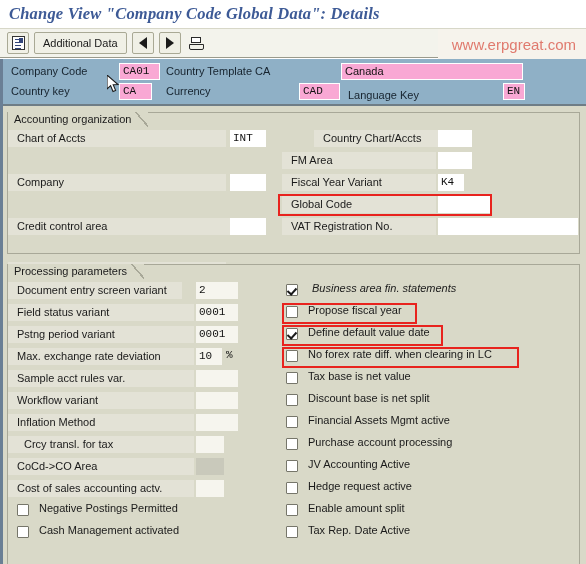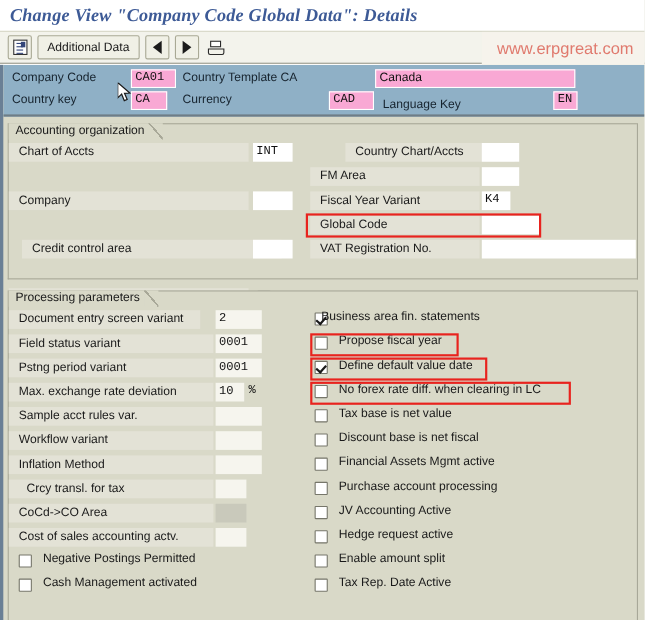--- a/index.html
+++ b/index.html
@@ -375,21 +375,21 @@
       <div class="abs" style="left:0;top:0;">
         <div class="frow">
           <span class="lab abs" style="left:0;top:2px;width:218px;">Chart of Accts</span>
           <span class="val white abs" style="left:222px;top:2px;width:36px;">INT</span>
         </div>
         <div class="frow" style="margin-top:0">
           <span class="lab abs" style="left:0;top:24px;width:218px;">Company</span>
           <span class="val white abs" style="left:222px;top:24px;width:36px;"></span>
         </div>
         <div class="frow">
-          <span class="lab abs" style="left:12px;top:46px;width:236px;">Credit control area</span>
+          <span class="lab abs" style="left:0;top:46px;width:236px;">Credit control area</span>
           <span class="val white abs" style="left:222px;top:46px;width:36px;"></span>
         </div>
         <div class="frow">
           <span class="lab abs" style="left:0;top:68px;width:218px;">Ext. co. code</span>
           <span class="cb abs" style="left:226px;top:70px;"></span>
         </div>
         <div class="frow">
           <span class="lab abs" style="left:0;top:90px;width:218px;">Company code is productive</span>
           <span class="cb disabled abs" style="left:226px;top:92px;"></span>
         </div>
@@ -465,36 +465,36 @@
         <span class="cb abs" style="left:9px;top:224px;"></span>
         <span class="cblab abs" style="left:26px;top:222px;">Negative Postings Permitted</span>
 
         <span class="cb abs" style="left:9px;top:246px;"></span>
         <span class="cblab abs" style="left:26px;top:244px;">Cash Management activated</span>
       </div>
 
       <div class="abs" style="left:274px;top:0;">
 
         <span class="cb checked abs" style="left:4px;top:4px;"></span>
-        <span class="cblab abs" style="left:5px;top:2px;">Business area fin. statements</span>
+        <span class="cblab abs" style="left:25px;top:2px;font-style:italic;">Business area fin. statements</span>
 
         <span class="cb abs" style="left:4px;top:26px;"></span>
         <span class="cblab abs" style="left:21px;top:24px;">Propose fiscal year</span>
 
         <span class="cb checked abs" style="left:4px;top:48px;"></span>
         <span class="cblab abs" style="left:21px;top:46px;">Define default value date</span>
 
         <span class="cb abs" style="left:4px;top:70px;"></span>
         <span class="cblab abs" style="left:21px;top:68px;">No forex rate diff. when clearing in LC</span>
 
         <span class="cb abs" style="left:4px;top:92px;"></span>
         <span class="cblab abs" style="left:21px;top:90px;">Tax base is net value</span>
 
         <span class="cb abs" style="left:4px;top:114px;"></span>
-        <span class="cblab abs" style="left:21px;top:112px;">Discount base is net fiscal</span>
+        <span class="cblab abs" style="left:21px;top:112px;">Discount base is net split</span>
 
         <span class="cb abs" style="left:4px;top:136px;"></span>
         <span class="cblab abs" style="left:21px;top:134px;">Financial Assets Mgmt active</span>
 
         <span class="cb abs" style="left:4px;top:158px;"></span>
         <span class="cblab abs" style="left:21px;top:156px;">Purchase account processing</span>
 
         <span class="cb abs" style="left:4px;top:180px;"></span>
         <span class="cblab abs" style="left:21px;top:178px;">JV Accounting Active</span>
 

